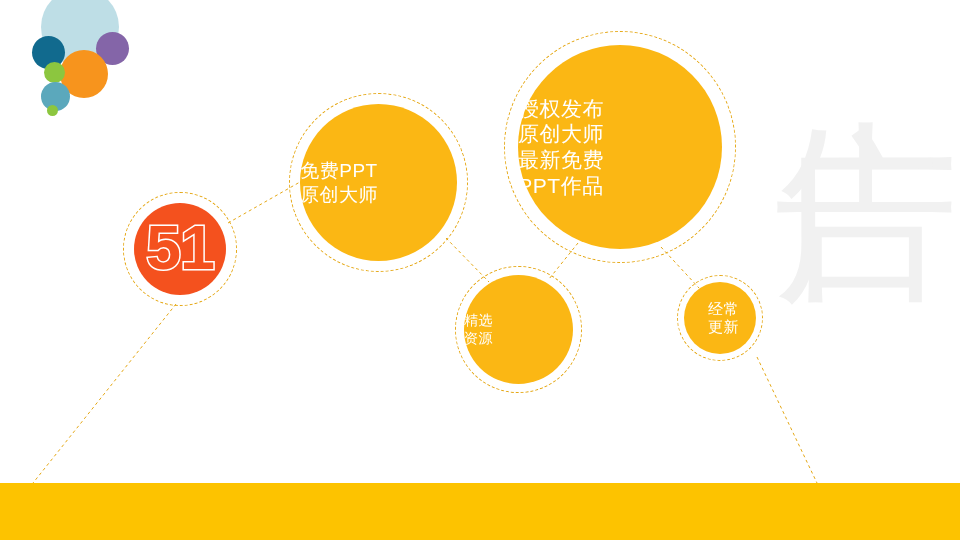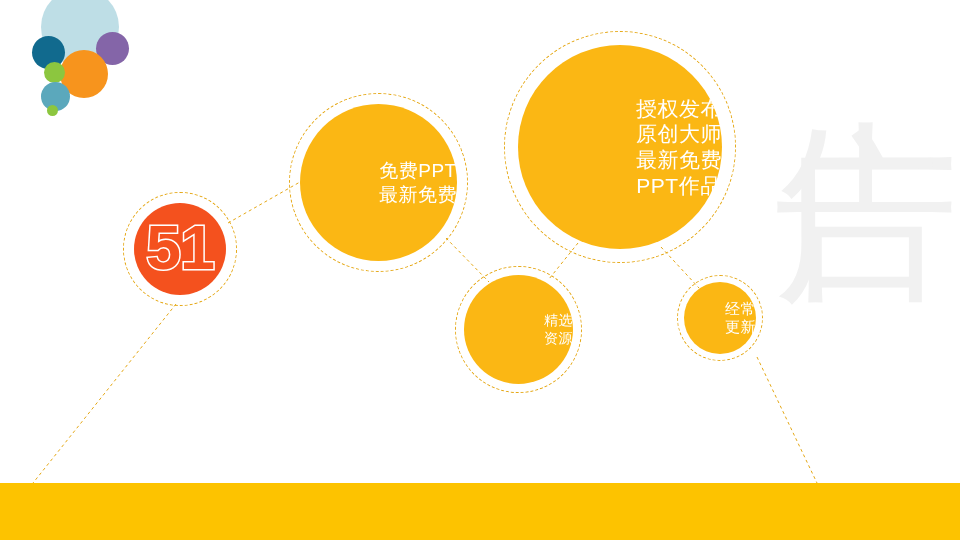--- a/index.html
+++ b/index.html
@@ -52,21 +52,21 @@
     z-index:3;
     display:flex;
     align-items:center;
     justify-content:center;
   }
   .node-fill{
     border-radius:50%;
     background:#FBB714;
     display:flex;
     align-items:center;
-    justify-content:flex-end;
+    justify-content:flex-start;
     text-align:center;
     color:#ffffff;
     box-sizing:border-box;
   }
   .node-label{
     white-space:pre-line;
     line-height:1.22;
     font-weight:400;
     letter-spacing:0.5px;
   }
@@ -135,21 +135,21 @@
 
   <div class="node" id="node-logo">
     <div class="node-fill" style="background: rgb(244, 81, 30);">
       <span id="logo-text" style="color: rgb(244, 81, 30);">51</span>
     </div>
   </div>
 
   <div class="node" id="node-free">
     <div class="node-fill" style="background: rgb(251, 183, 20);">
       <span class="node-label">免费PPT
-最新免费</span>
+原创大师</span>
     </div>
   </div>
 
   <div class="node" id="node-auth">
     <div class="node-fill" style="background: rgb(251, 183, 20);">
       <span class="node-label">授权发布
 原创大师
 最新免费
 PPT作品</span>
     </div>

